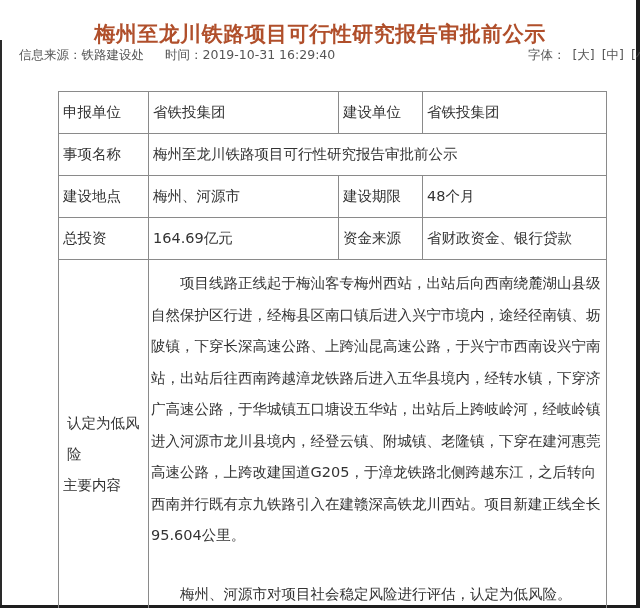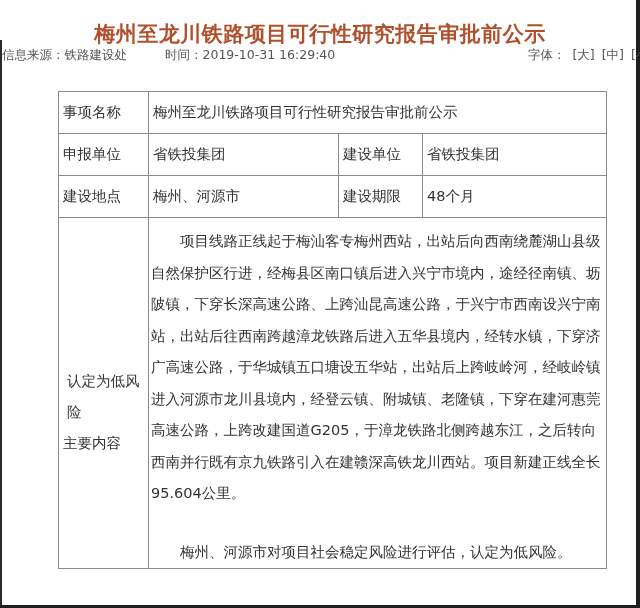--- a/index.html
+++ b/index.html
@@ -33,21 +33,21 @@
       letter-spacing: 0.5px;
       color: #b04f2b;
     }
     .meta {
       position: absolute;
       top: 47px;
       font-size: 12.5px;
       color: #555555;
       white-space: nowrap;
     }
-    .meta-source { left: 2px; }
+    .meta-source { left: 19px; }
     .meta-time { left: 165px; }
     .meta-font { left: 528px; }
     .meta-font .size-link { color: #555555; cursor: pointer; margin-left: 3px; }
 
     table.info {
       position: absolute;
       left: 58px; top: 91px;
       width: 548px;
       border-collapse: collapse;
       table-layout: fixed;
@@ -106,34 +106,40 @@
 
 <table class="info">
   <colgroup>
     <col class="c1">
       <col class="c2">
       <col class="c3">
       <col class="c4">
   </colgroup>
   <tbody>
       <tr>
-    <td>事项名称</td>
-    <td colspan="3">梅州至龙川铁路项目可行性研究报告审批前公示</td>
-  </tr>
-  <tr>
     <td>申报单位</td>
     <td>省铁投集团</td>
     <td>建设单位</td>
     <td>省铁投集团</td>
   </tr>
   <tr>
+    <td>事项名称</td>
+    <td colspan="3">梅州至龙川铁路项目可行性研究报告审批前公示</td>
+  </tr>
+  <tr>
     <td>建设地点</td>
     <td>梅州、河源市</td>
     <td>建设期限</td>
     <td>48个月</td>
+  </tr>
+  <tr>
+    <td>总投资</td>
+    <td>164.69亿元</td>
+    <td>资金来源</td>
+    <td>省财政资金、银行贷款</td>
   </tr>
   <tr>
     <td class="label-tall">
       <span class="l1">认定为低风险</span>
       <span class="l2">主要内容</span>
     </td>
     <td colspan="3" class="body">
       <p class="indent">项目线路正线起于梅汕客专梅州西站，出站后向西南绕麓湖山县级自然保护区行进，经梅县区南口镇后进入兴宁市境内，途经径南镇、坜陂镇，下穿长深高速公路、上跨汕昆高速公路，于兴宁市西南设兴宁南站，出站后往西南跨越漳龙铁路后进入五华县境内，经转水镇，下穿济广高速公路，于华城镇五口塘设五华站，出站后上跨岐岭河，经岐岭镇进入河源市龙川县境内，经登云镇、附城镇、老隆镇，下穿在建河惠莞高速公路，上跨改建国道G205，于漳龙铁路北侧跨越东江，之后转向西南并行既有京九铁路引入在建赣深高铁龙川西站。项目新建正线全长95.604公里。</p>
       <p class="para2">梅州、河源市对项目社会稳定风险进行评估，认定为低风险。</p>
     </td>

